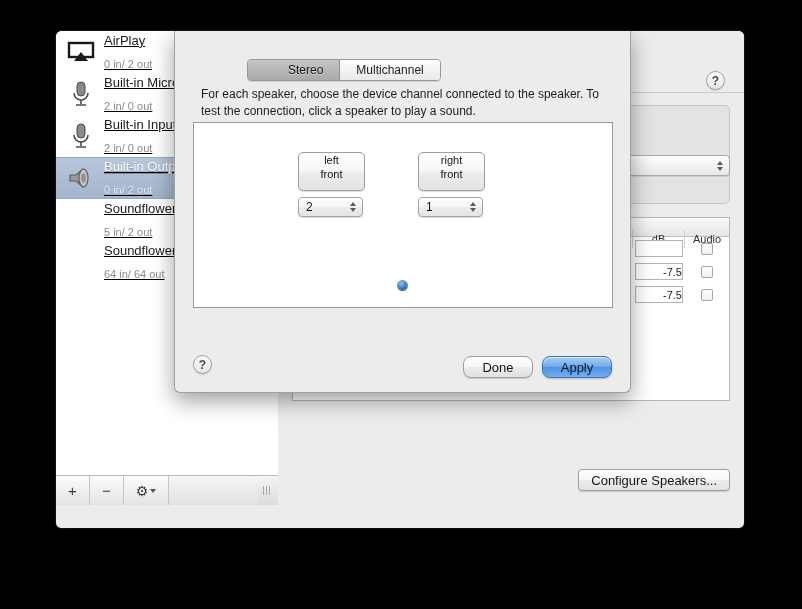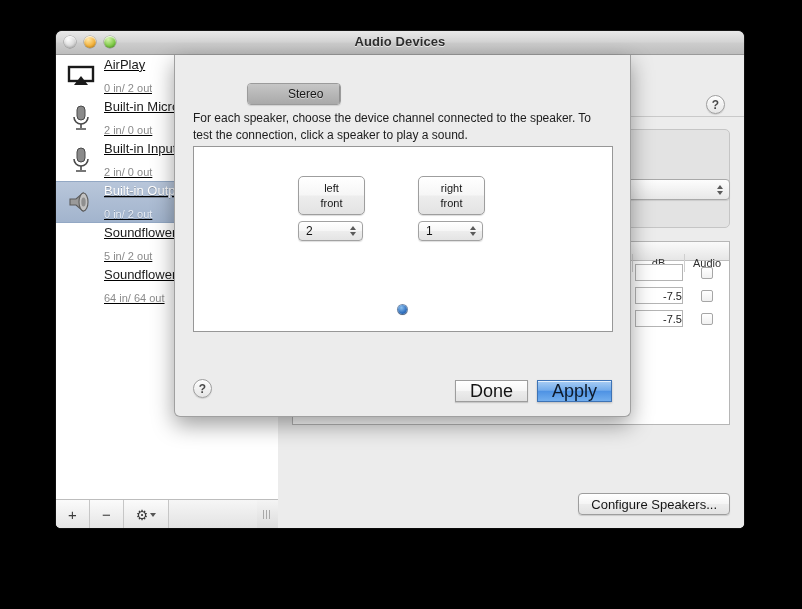--- a/index.html
+++ b/index.html
@@ -378,21 +378,21 @@
   .seg-item.active {
     background: linear-gradient(to bottom, #c6c6c6, #a9a9a9);
     color: #171717;
     text-shadow: 0 1px 0 rgba(255,255,255,0.45);
     border-right: 1px solid #8f8f8f;
     padding-left: 40px;
   }
 
   .sheet-desc {
     position: absolute;
-    left: 18px; top: 55px;
+    left: 26px; top: 55px;
     width: 418px;
     font-size: 12px;
     color: #1c1c1c;
     line-height: 1.38;
   }
 
   .stage {
     position: absolute;
     left: 18px; top: 91px;
     width: 420px;
@@ -409,21 +409,20 @@
   .spk-btn {
     width: 67px;
     height: 39px;
     border: 1px solid #9e9e9e;
     border-radius: 5px;
     background: linear-gradient(to bottom, #ffffff 0%, #f6f6f6 48%, #ededed 52%, #e3e3e3 100%);
     box-shadow: 0 1px 1px rgba(0,0,0,0.14), inset 0 1px 0 #fff;
     display: flex;
     flex-direction: column;
     align-items: center;
-    justify-content: center;
     font-size: 11px;
     color: #161616;
     line-height: 1.28;
     box-sizing: border-box;
   }
   .chan-sel {
     position: relative;
     margin-top: 6px;
     width: 65px;
     height: 20px;
@@ -460,50 +459,42 @@
     display: flex;
     gap: 9px;
   }
   .btn {
     height: 22px;
     min-width: 70px;
     padding: 4px 14px;
     display: flex;
     align-items: center;
     justify-content: center;
-    font-size: 18px;
-    border-radius: 0;
+    font-size: 13px;
+    border-radius: 8px;
     box-sizing: border-box;
     border: 1px solid #9d9d9d;
     background: linear-gradient(to bottom, #ffffff 0%, #f6f6f6 48%, #ececec 52%, #e1e1e1 100%);
     color: #141414;
     box-shadow: 0 1px 1px rgba(0,0,0,0.15), inset 0 1px 0 #fff;
   }
   .btn.primary {
     border: 1px solid #3e73b5;
     background: linear-gradient(to bottom, #a8cdf4 0%, #74aceb 46%, #4f93e4 52%, #72aeee 100%);
     color: #0e1a2a;
     box-shadow: 0 1px 2px rgba(0,0,0,0.22), inset 0 1px 0 rgba(255,255,255,0.7);
   }
 </style>
 </head>
 <body>
 
 <div id="root">
 
   <div class="window">
 
-    <div class="titlebar">
-      <div class="traffic">
-        <div class="tl tl-close"></div>
-        <div class="tl tl-min"></div>
-        <div class="tl tl-max"></div>
-      </div>
-      <div class="title-text">Audio Devices</div>
-    </div>
 
     <div class="wbody">
 
       <div class="sidebar">
         <div class="device-list">
 
           <div class="device-row">
             <div class="dev-icon">
               <svg width="28" height="22" viewBox="0 0 28 22">
                 <rect x="2" y="2" width="24" height="14" fill="none" stroke="#1a1a1a" stroke-width="2.4"></rect>
@@ -666,20 +657,21 @@
           </div>
 
           <div class="configure-btn">Configure Speakers...</div>
         </div>
       </div>
 
       <div class="sheet">
 
         <div class="seg">
           <div class="seg-item active">Stereo</div>
+          <div class="seg-item">Multichannel</div>
         </div>
 
         <div class="sheet-desc">For each speaker, choose the device channel connected to the speaker. To test the connection, click a speaker to play a sound.</div>
 
         <div class="stage">
 
           <div class="spk-group" style="left:104px; top:29px;">
             <div class="spk-btn">
               <span>left</span>
               <span>front</span>

